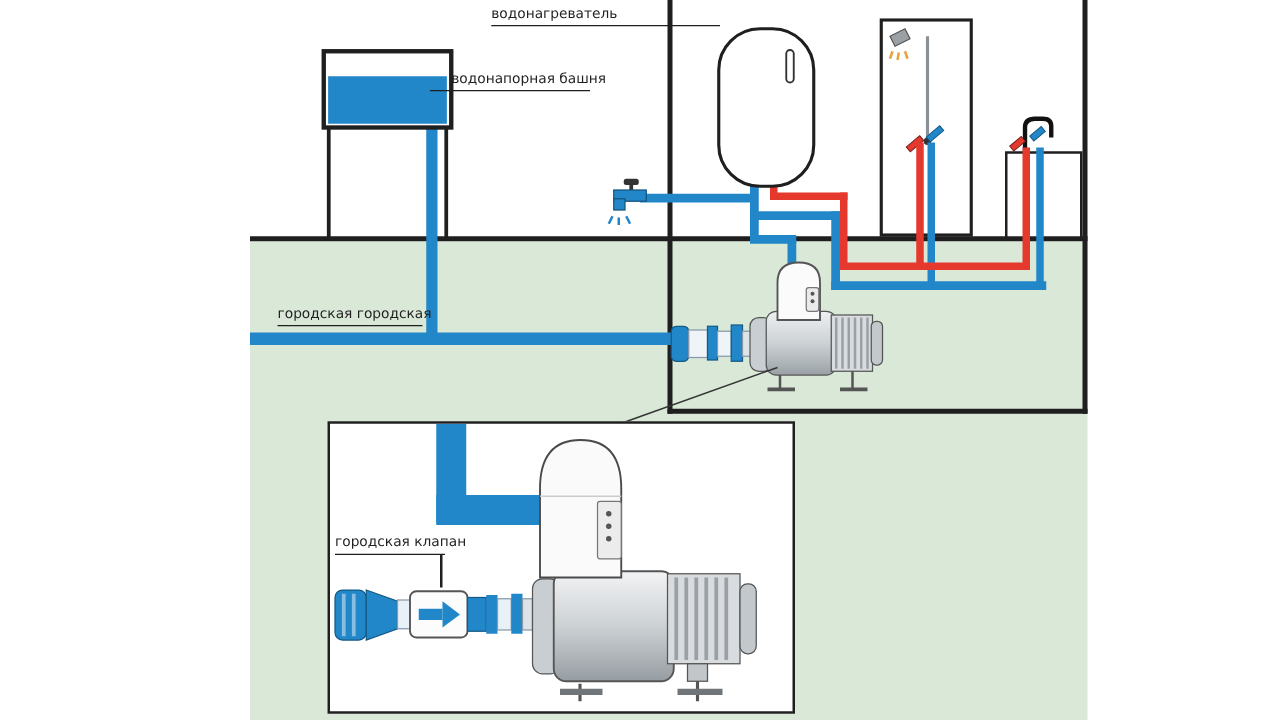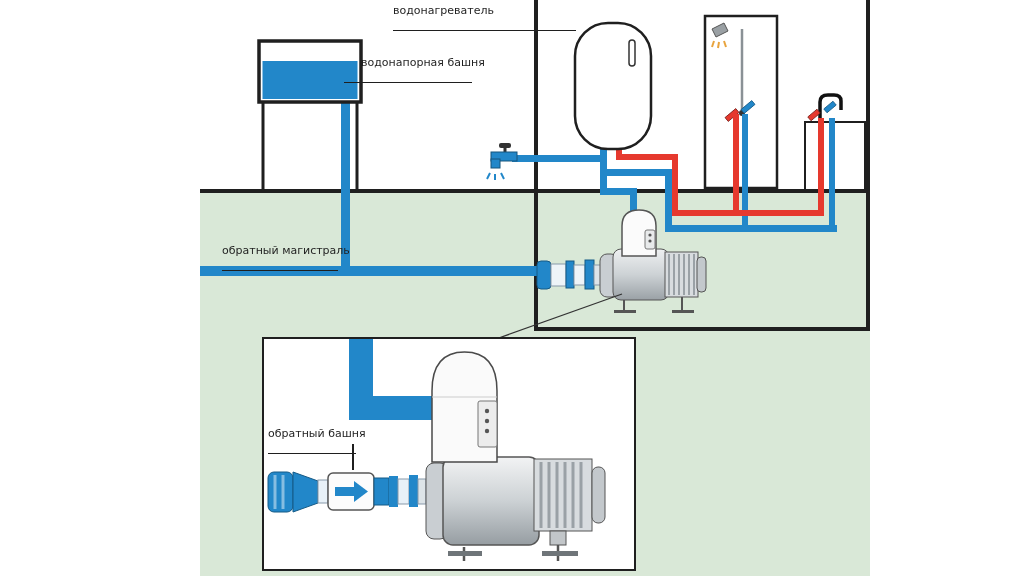--- a/index.html
+++ b/index.html
@@ -6,21 +6,21 @@
   .stage{position:relative;width:1024px;height:576px;background:#fff;overflow:hidden;
          font-family:"DejaVu Sans", sans-serif;}
   .abs{position:absolute;}
   .wall{position:absolute;background:var(--outline,#1f1f1f);z-index:2;}
   .pipe{position:absolute;z-index:3;}
   .cold{background:var(--cold-pipe,#2287c9);}
   .hot{background:var(--hot-pipe,#e6392e);}
   .comp{position:absolute;z-index:4;}
   .under{position:absolute;z-index:2;}
   .label{position:absolute;font-size:11px;line-height:13px;color:var(--outline,#1f1f1f);
-         border-bottom:1.5px solid var(--outline,#1f1f1f);padding-bottom:13px;
+         border-bottom:1.5px solid var(--outline,#1f1f1f);padding-bottom:3px;
          white-space:nowrap;z-index:7;}
   .vleader{position:absolute;width:1.5px;background:var(--outline,#1f1f1f);z-index:7;}
   .inset{position:absolute;left:262px;top:337px;width:374px;height:234px;background:#fff;
          border:2px solid var(--outline,#1f1f1f);box-sizing:border-box;z-index:6;}
 </style>
 </head>
 <body>
 
 <div class="stage">
 
@@ -200,17 +200,17 @@
       <line x1="168" y1="58" x2="233" y2="58" stroke="#cccccc" stroke-width="1.2"></line>
       <rect x="214" y="62" width="19" height="46" rx="2" fill="#ececec" stroke="#777"></rect>
       <circle cx="223" cy="72" r="2.2" fill="#555"></circle>
       <circle cx="223" cy="82" r="2.2" fill="#555"></circle>
       <circle cx="223" cy="92" r="2.2" fill="#555"></circle>
     </svg>
   </div>
 
   <div class="label" style="left:393px;top:4px;width:183px">водонагреватель</div>
   <div class="label" style="left:344px;top:56px;width:128px;padding-left:17px;box-sizing:border-box">водонапорная башня</div>
-  <div class="label" style="left:222px;top:244px;width:116px">обратный магистраль</div>
-  <div class="label" style="left:268px;top:427px;width:88px">обратный башня</div>
+  <div class="label" style="left:222px;top:244px;width:116px">городская городская</div>
+  <div class="label" style="left:268px;top:427px;width:88px">городская клапан</div>
   <div class="vleader" style="left:352px;top:444px;height:26px"></div>
 
 </div>
 
 </body></html>

